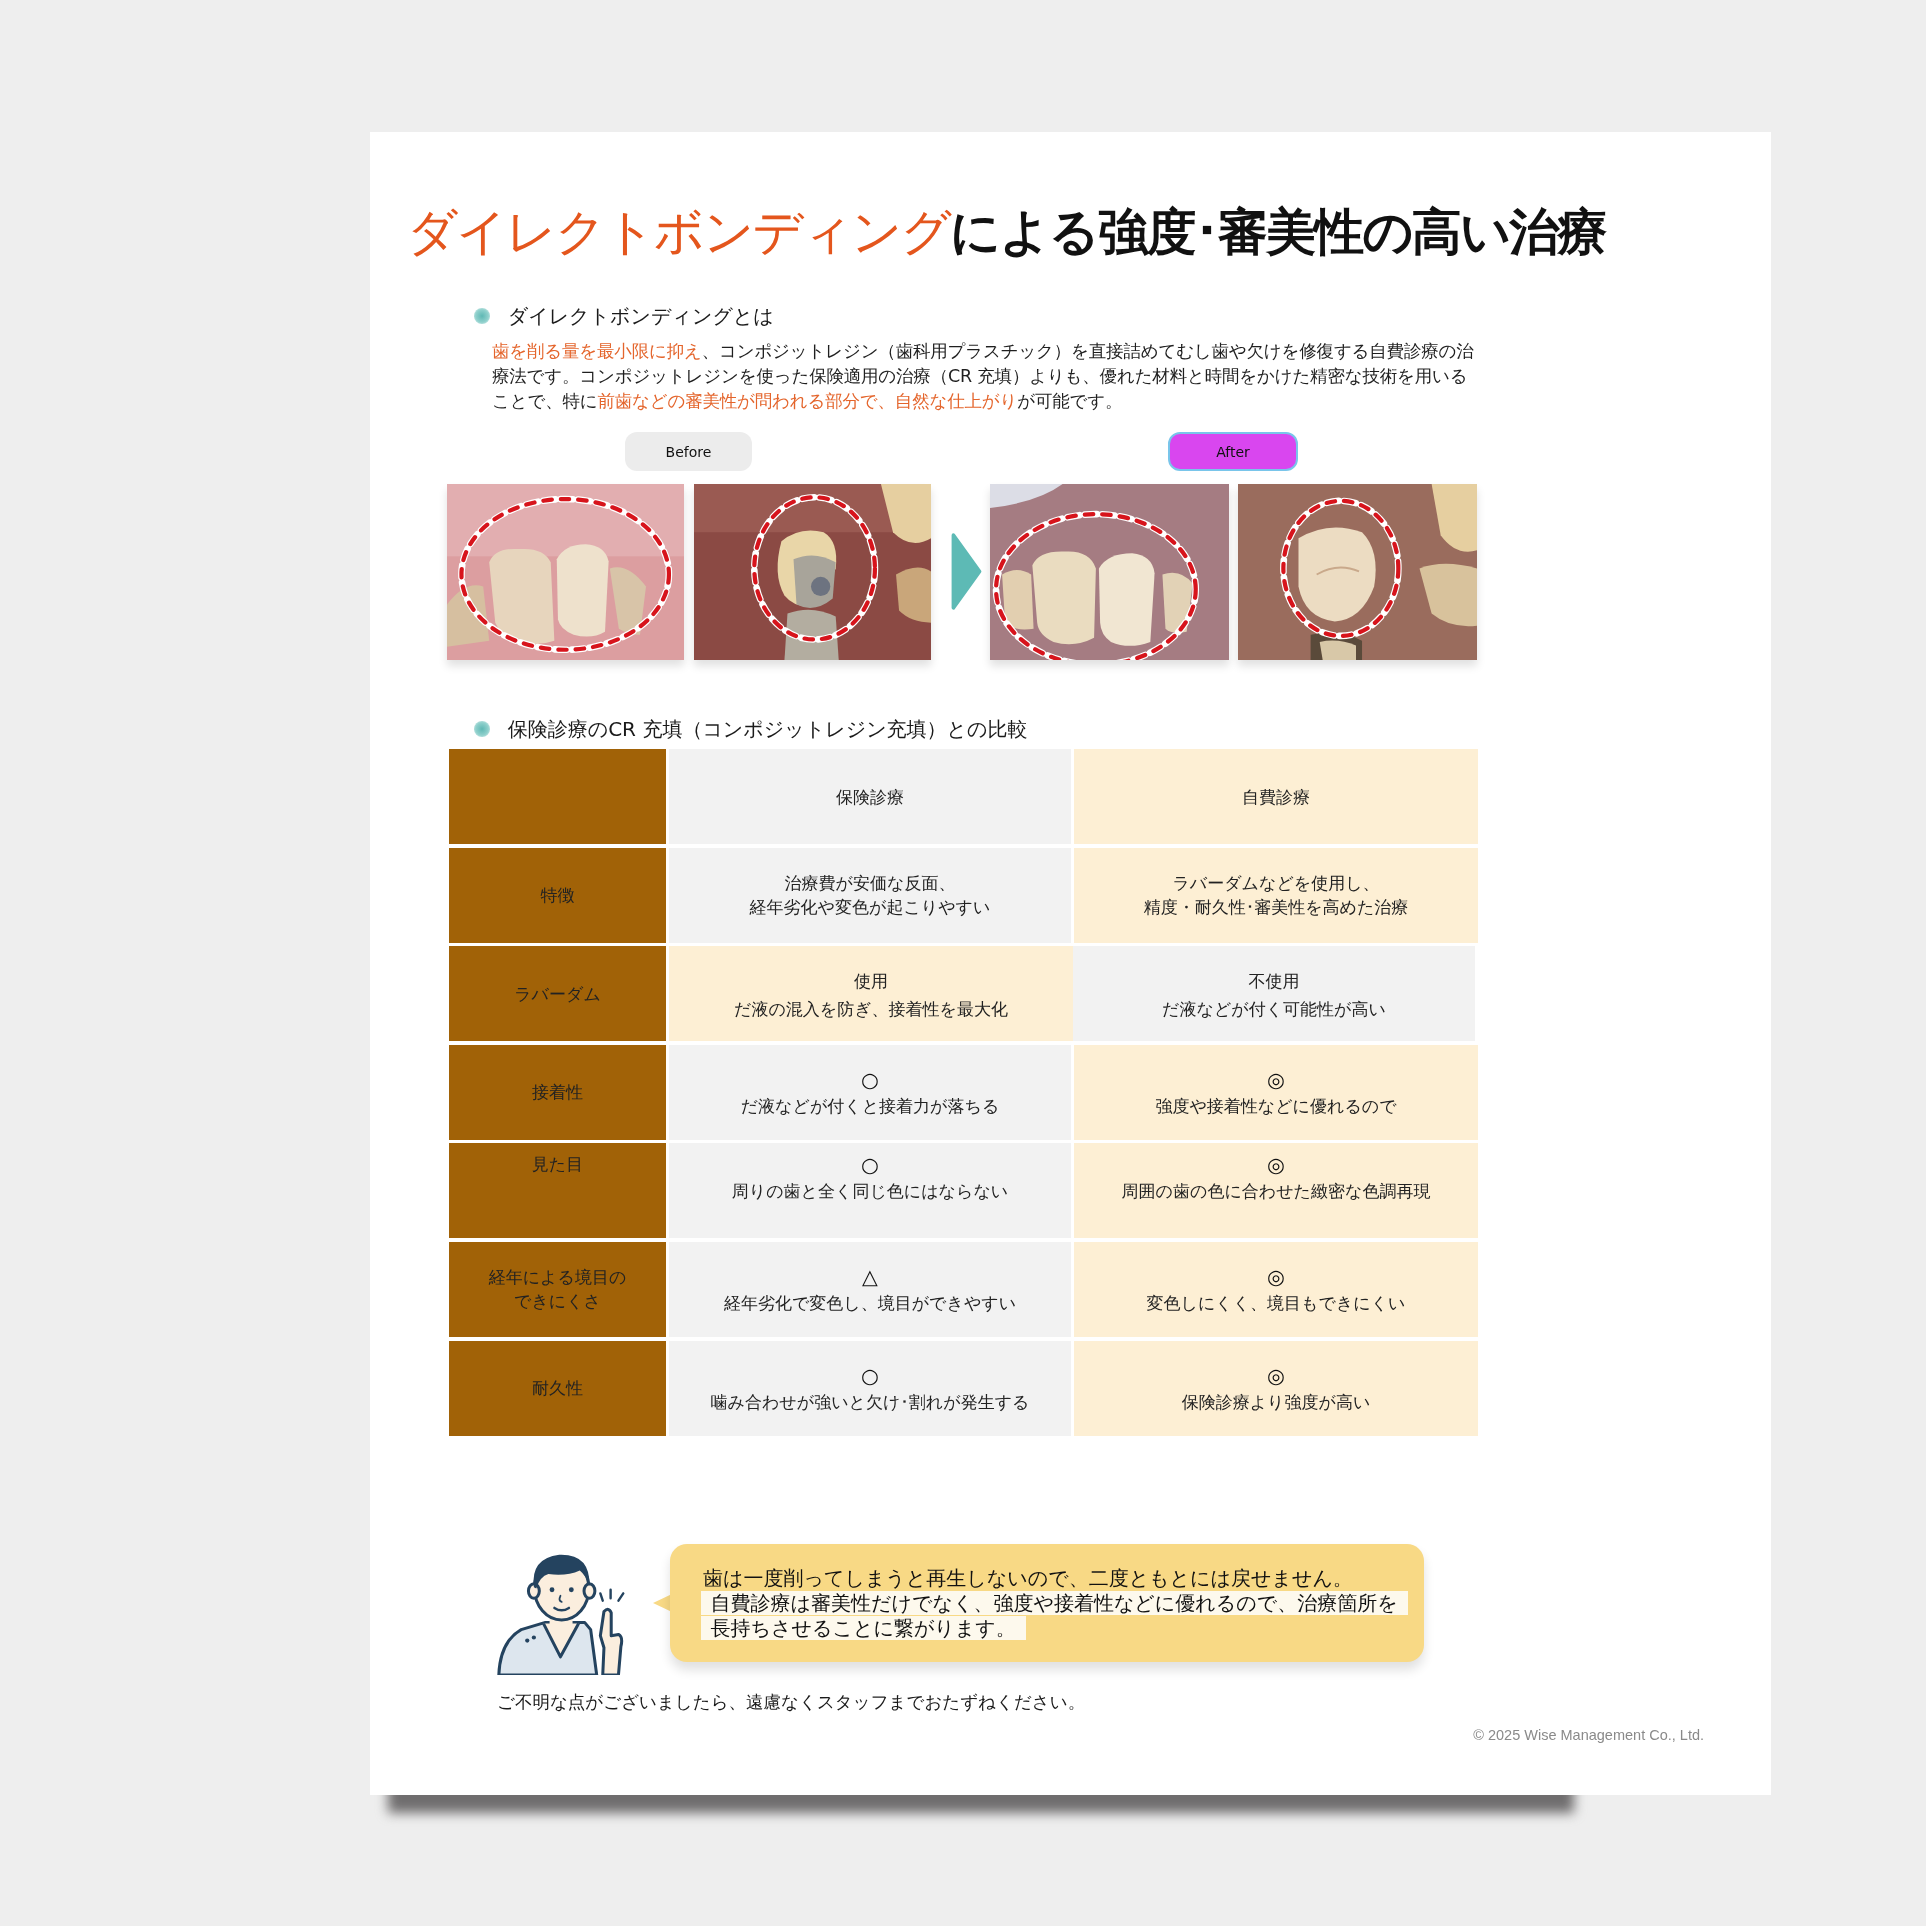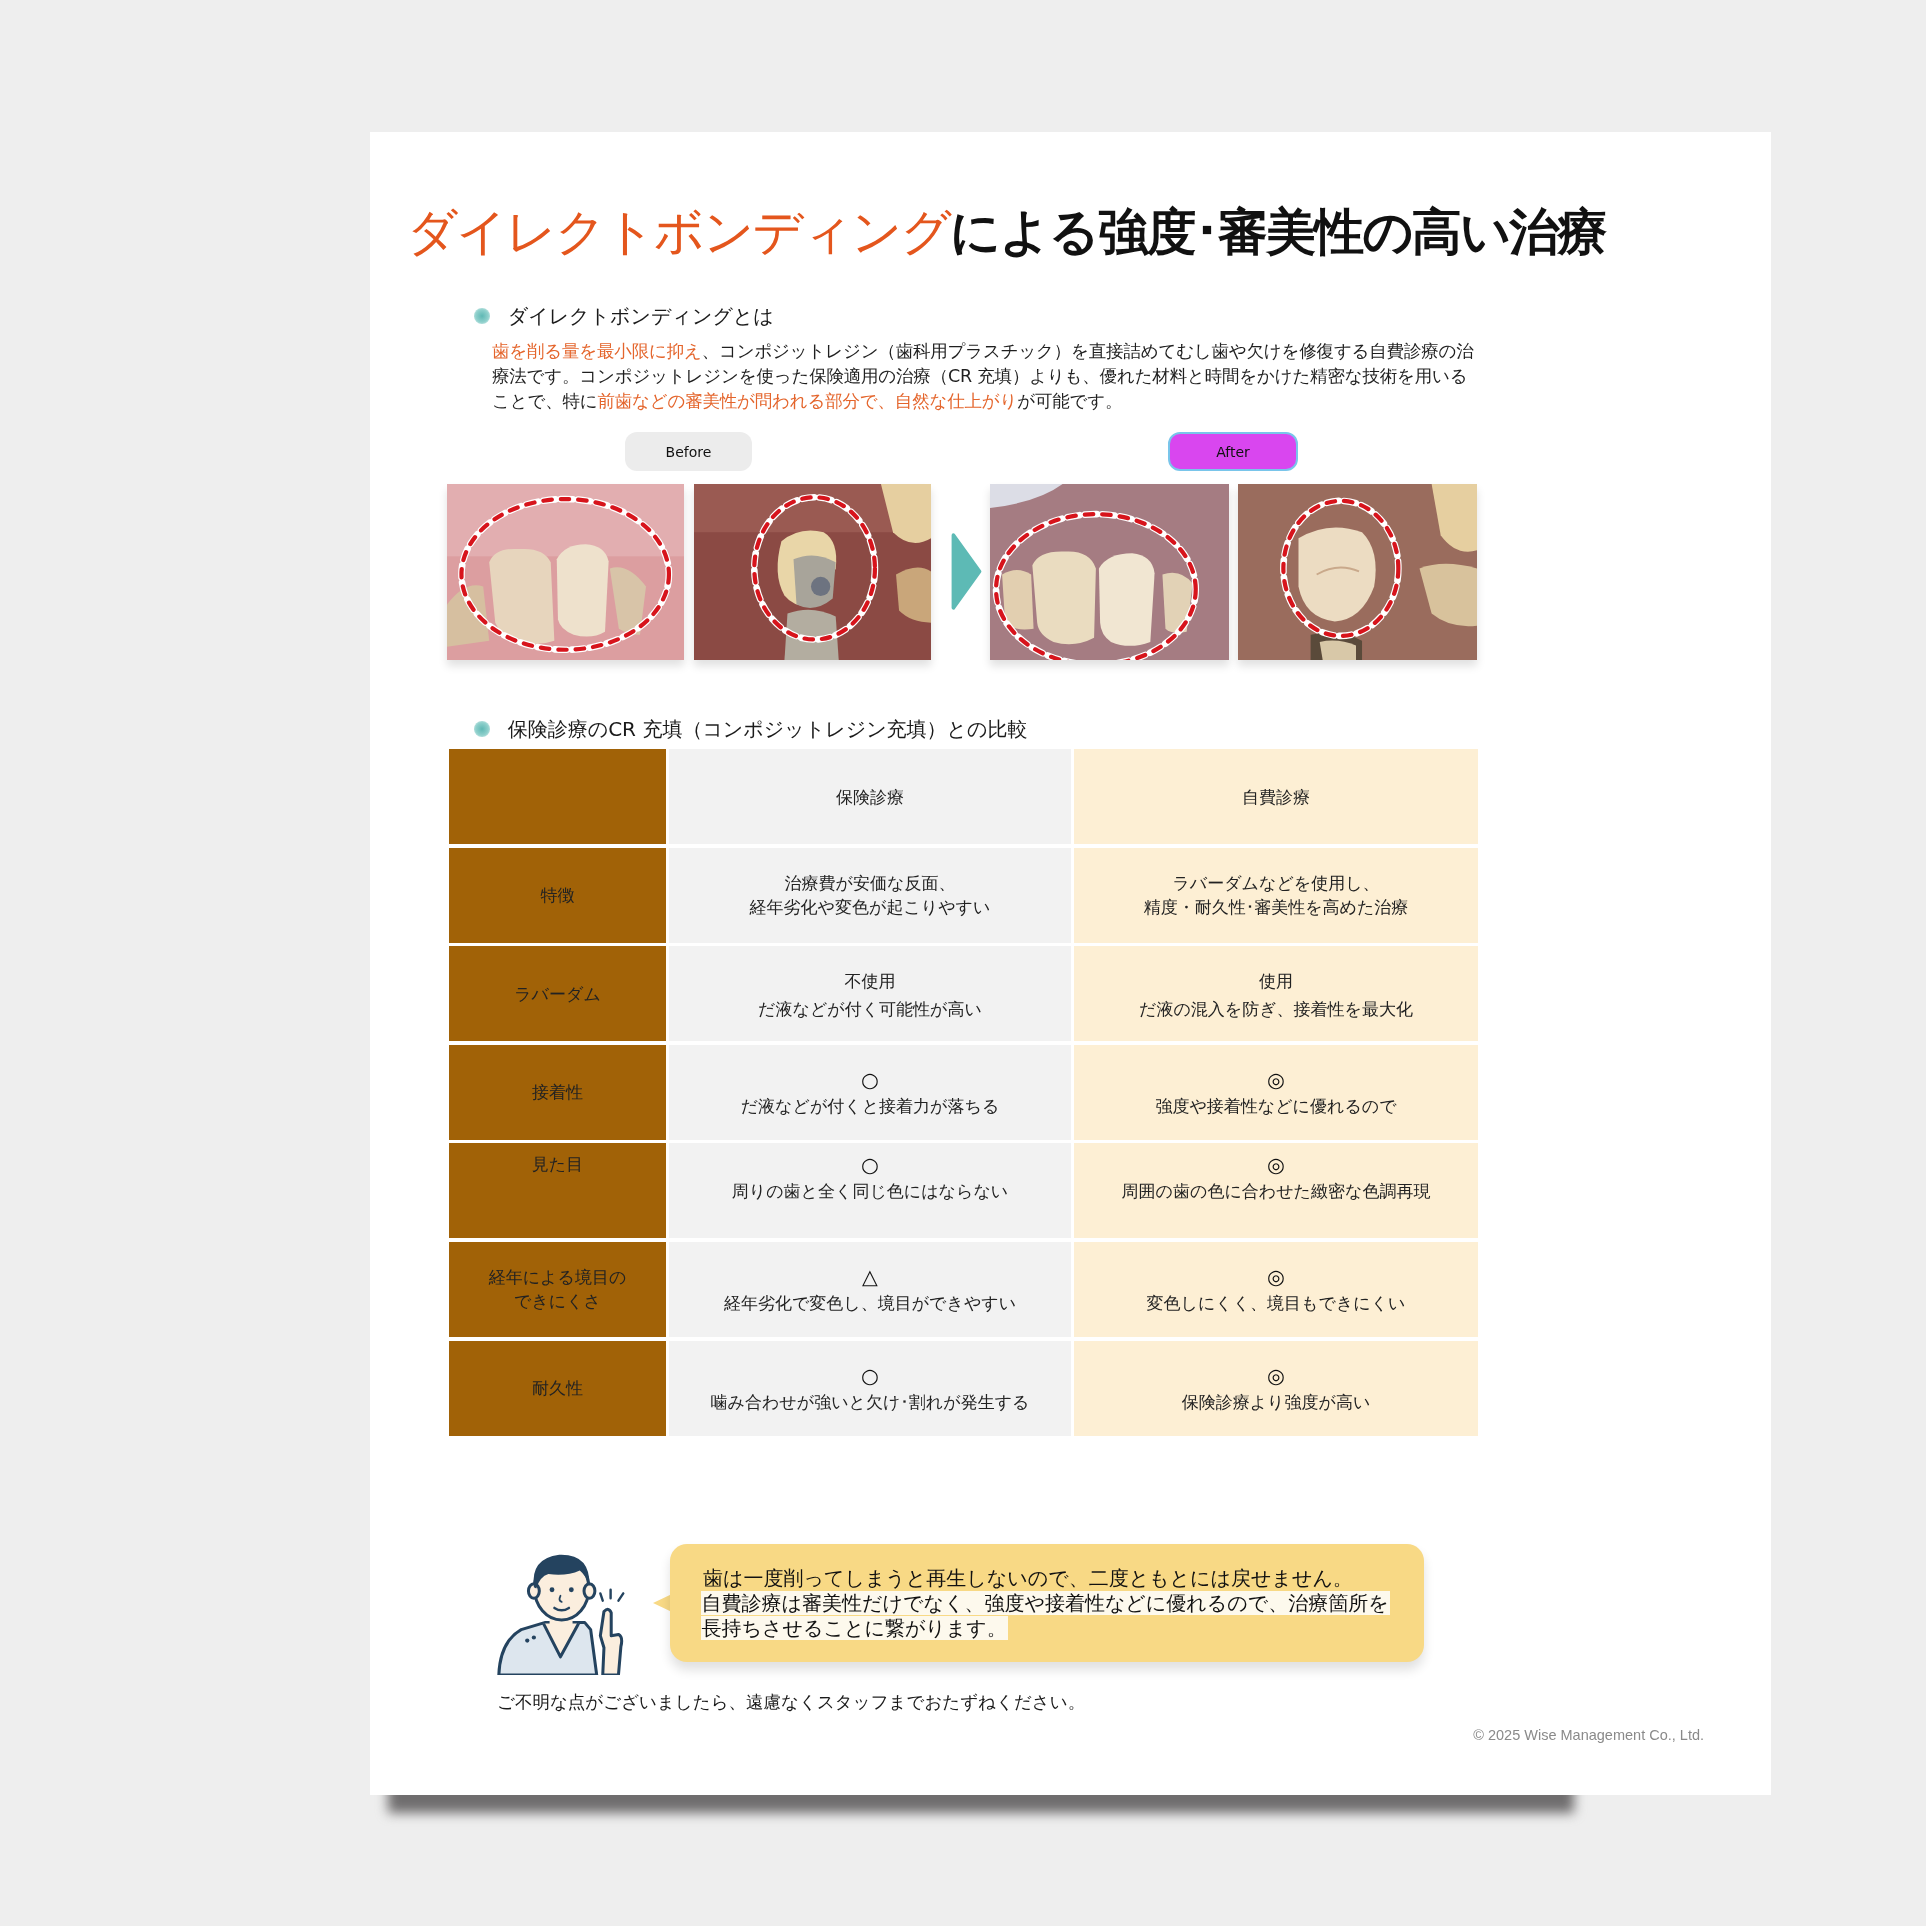--- a/index.html
+++ b/index.html
@@ -68,21 +68,21 @@
   .bubble {
     left:300px; top:1412px; width:754px; height:118px; background:#f8d985; border-radius:17px;
     box-shadow:0 7.2px 11px rgba(0,0,0,0.12);
   }
   .bubble-tail {
     left:283px; top:1462px; width:0; height:0;
     border-top:9.7px solid transparent; border-bottom:9.7px solid transparent; border-right:19.3px solid #f8d985;
   }
   .bubble-text { left:333px; top:1434px; font-size:20px; line-height:25px; color:#111; white-space:nowrap; }
   .bubble-text .line { display:block; }
-  .bubble-text .mark-bg { background:#fdf9ed; padding:0 1px; margin-left:-2.4px; }
+  .bubble-text .mark-bg { background:#fdf9ed; padding:0 10px; margin-left:-2.4px; }
 
   .doctor { left:124px; top:1413px; width:145px; height:130px; }
 
   .closing { left:127px; top:1558px; font-size:17.5px; color:#1a1a1a; white-space:nowrap; }
   .copyright { right:67px; top:1595px; font-size:14.5px; color:#8a8a8a; white-space:nowrap; font-family:"Liberation Sans",sans-serif; }
 </style>
 </head>
 <body>
 
 <div class="page-shadow"></div>
@@ -181,27 +181,27 @@
     <div class="trow brow">
       <div class="tcell c0">特徴</div>
       <div class="tcell c1" style="white-space:pre-line;"><span>治療費が安価な反面、
 経年劣化や変色が起こりやすい</span></div>
       <div class="tcell c2" style="white-space:pre-line;"><span>ラバーダムなどを使用し、
 精度・耐久性･審美性を高めた治療</span></div>
     </div>
 
     <div class="trow brow">
       <div class="tcell c0">ラバーダム</div>
+      <div class="tcell c2">
+        <span style="line-height:31px;">使用</span>
+        <span>だ液の混入を防ぎ、接着性を最大化</span>
+      </div>
       <div class="tcell c1">
         <span style="line-height:31px;">不使用</span>
         <span>だ液などが付く可能性が高い</span>
-      </div>
-      <div class="tcell c2">
-        <span style="line-height:31px;">使用</span>
-        <span>だ液の混入を防ぎ、接着性を最大化</span>
       </div>
     </div>
 
     <div class="trow brow">
       <div class="tcell c0">接着性</div>
       <div class="tcell c1">
         <span class="mark">○</span>
         <span>だ液などが付くと接着力が落ちる</span>
       </div>
       <div class="tcell c2">

